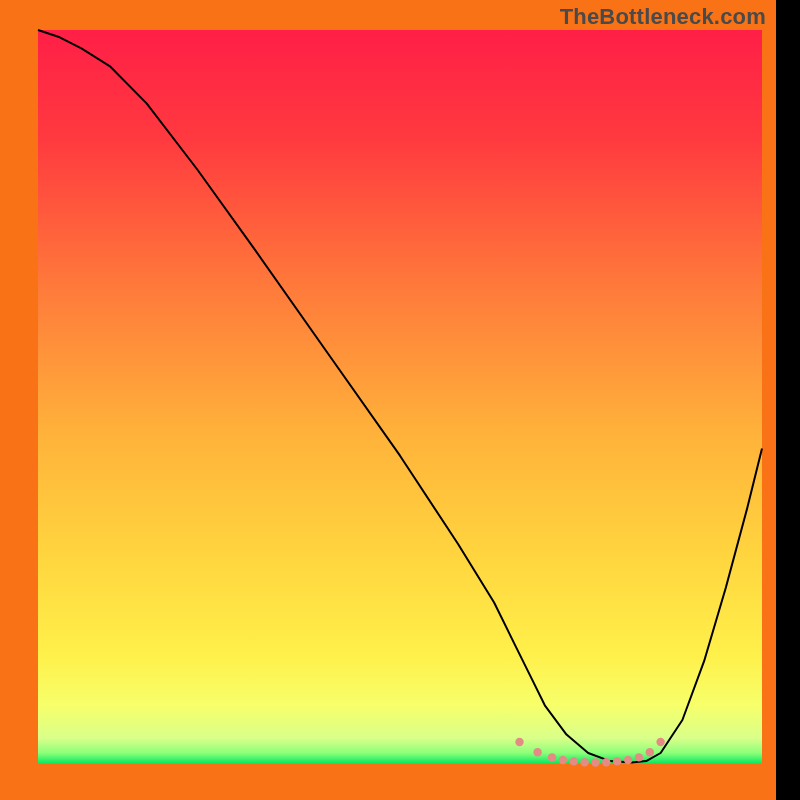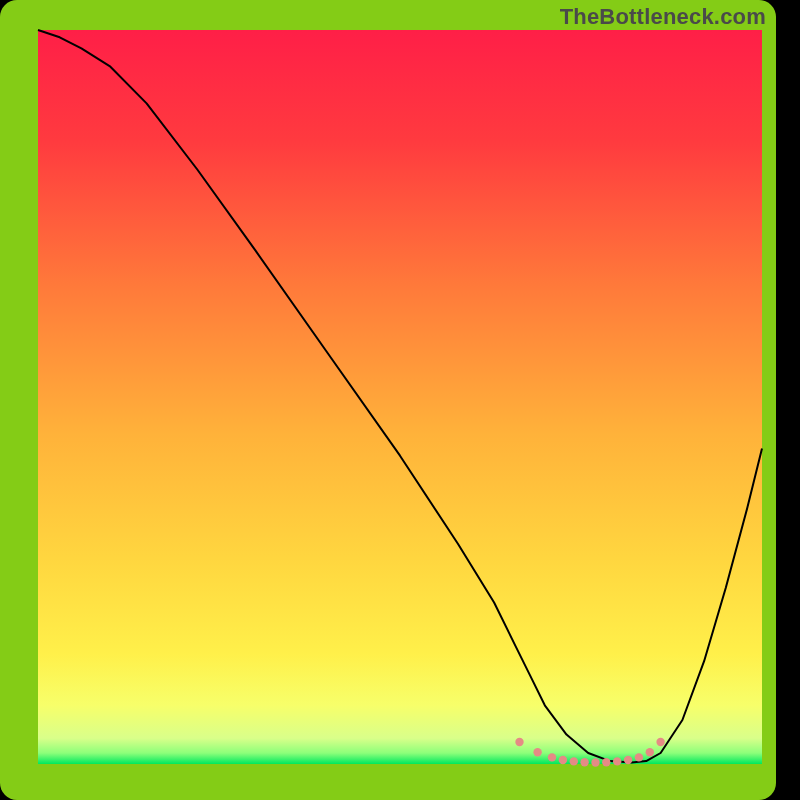--- a/index.html
+++ b/index.html
@@ -8,22 +8,21 @@
     width: 800px;
     height: 800px;
     background: #000;
     overflow: hidden;
     font-family: Arial, Helvetica, sans-serif;
   }
   .frame {
     position: relative;
     width: 776px;
     height: 800px;
-    background: #84cc16;
-    border-radius: 17px;
+    background: #f97316;
   }
   .watermark {
     position: absolute;
     top: 4px;
     right: 10px;
     color: #4a4a4a;
     font-size: 22px;
     font-weight: bold;
     letter-spacing: 0.2px;
   }

